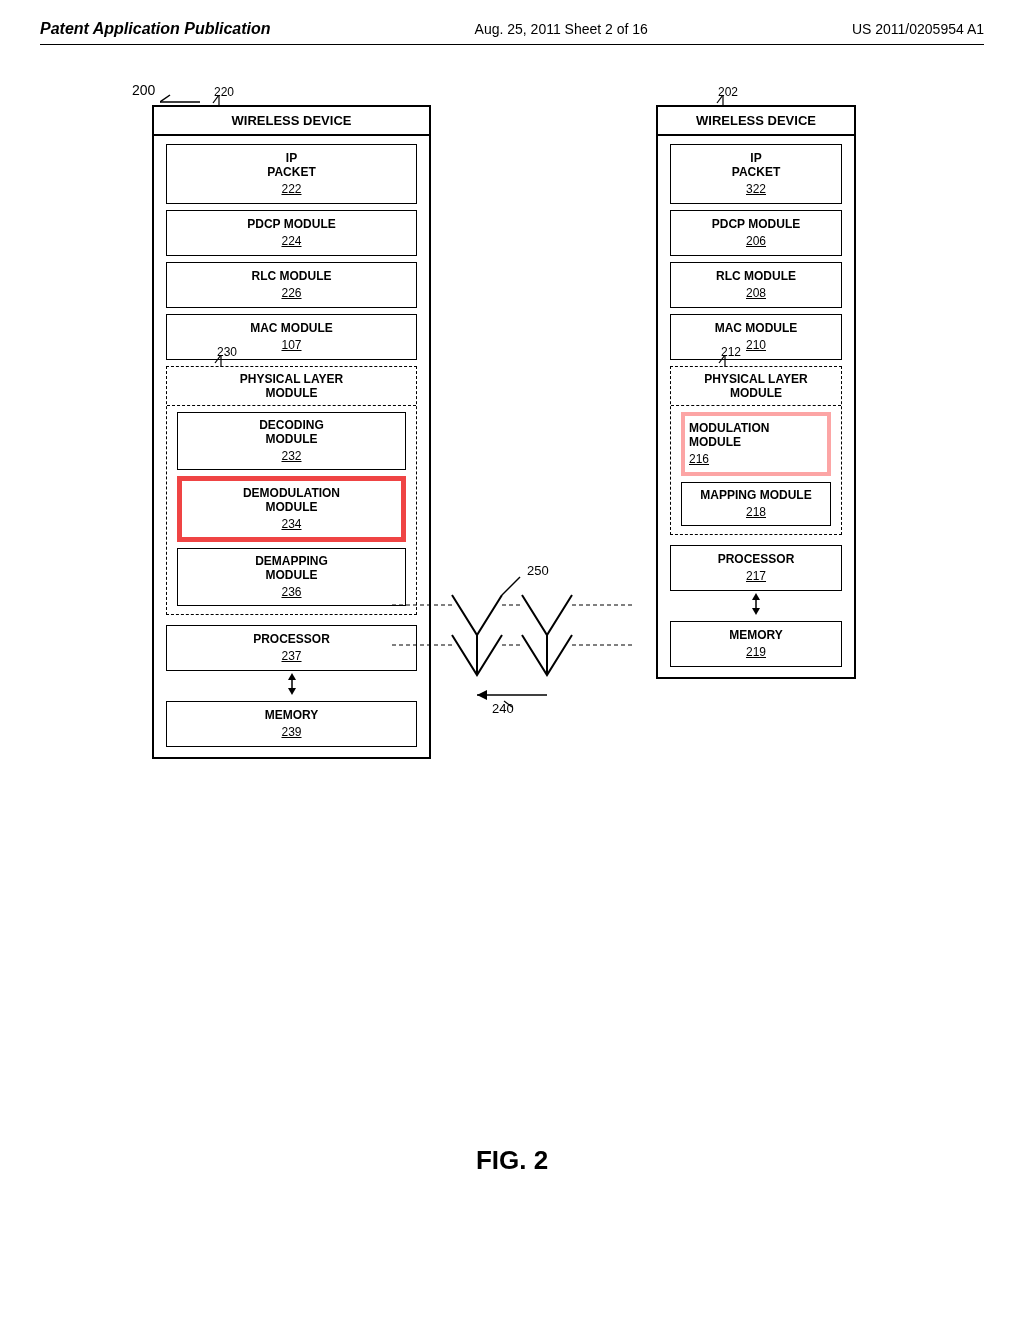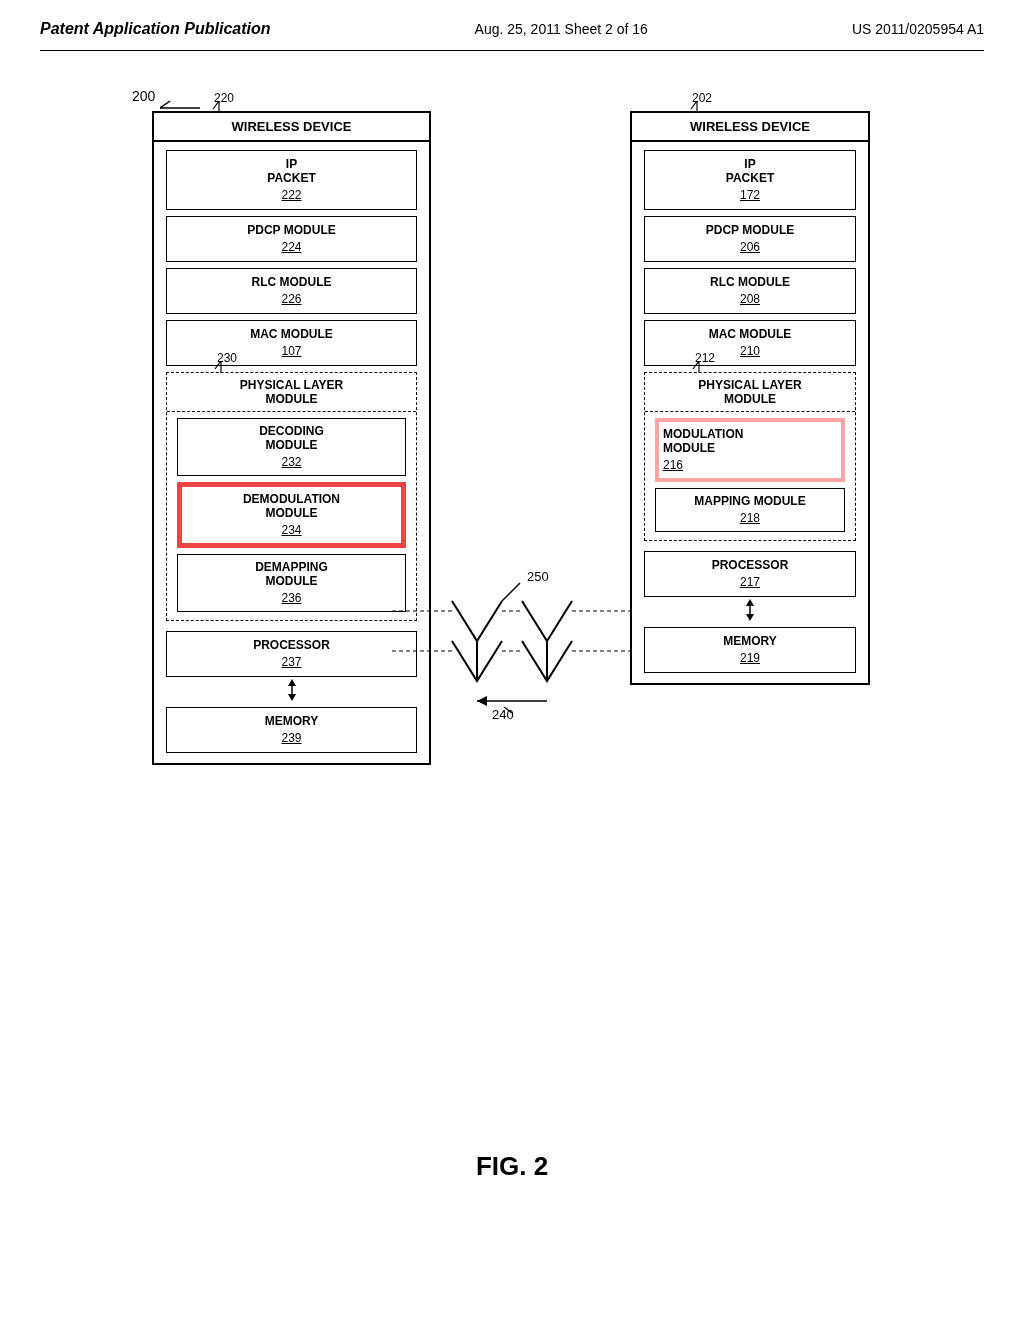--- a/index.html
+++ b/index.html
@@ -15,21 +15,21 @@
       min-height: 1320px;
       background: #fff;
       padding: 20px 40px;
       position: relative;
     }
     .header {
       display: flex;
       justify-content: space-between;
       align-items: baseline;
       border-bottom: 1px solid #000;
-      padding-bottom: 12px;
+      padding-bottom: 6px;
       margin-bottom: 12px;
     }
     .header-left {
       font-size: 16px;
       font-weight: bold;
       font-style: italic;
     }
     .header-center {
       font-size: 14px;
     }
@@ -142,36 +142,36 @@
             <polygon points="10,22 6,15 14,15" fill="#000"></polygon>
           </svg>
         </div>
 
         <div style="border:1px solid #000; margin:0 12px 10px 12px; text-align:center; padding:6px 4px;">
           <span style="font-weight:bold; font-size:12px; display:block;">MEMORY</span>
           <span style="text-decoration:underline; font-size:12px;">239</span>
         </div>
       </div>
 
-      <div style="position:absolute; top:40px; right:52px; width:240px; border:2px solid #000;">
+      <div style="position:absolute; top:40px; right:66px; width:200px; border:2px solid #000;">
 
         <div style="position:relative;">
           <div style="font-size:12px; position:absolute; top:-22px; left:60px;">
             202
             <svg width="40" height="20" style="position:absolute;top:10px;left:-5px;">
               <line x1="10" y1="0" x2="10" y2="12" stroke="#000" stroke-width="1.2"></line>
               <line x1="10" y1="0" x2="4" y2="8" stroke="#000" stroke-width="1.2"></line>
             </svg>
           </div>
         </div>
         <div style="text-align:center; font-weight:bold; font-size:13px; padding:6px 4px; border-bottom:2px solid #000;">WIRELESS DEVICE</div>
 
         <div style="border:1px solid #000; margin:8px 12px 6px 12px; text-align:center; padding:6px 4px;">
           <span style="font-weight:bold; font-size:12px; display:block;">IP<br>PACKET</span>
-          <span style="text-decoration:underline; font-size:12px;">172</span>
+          <span style="text-decoration:underline; font-size:12px;">322</span>
         </div>
 
         <div style="border:1px solid #000; margin:6px 12px; text-align:center; padding:6px 4px;">
           <span style="font-weight:bold; font-size:12px; display:block;">PDCP MODULE</span>
           <span style="text-decoration:underline; font-size:12px;">206</span>
         </div>
 
         <div style="border:1px solid #000; margin:6px 12px; text-align:center; padding:6px 4px;">
           <span style="font-weight:bold; font-size:12px; display:block;">RLC MODULE</span>
           <span style="text-decoration:underline; font-size:12px;">208</span>

